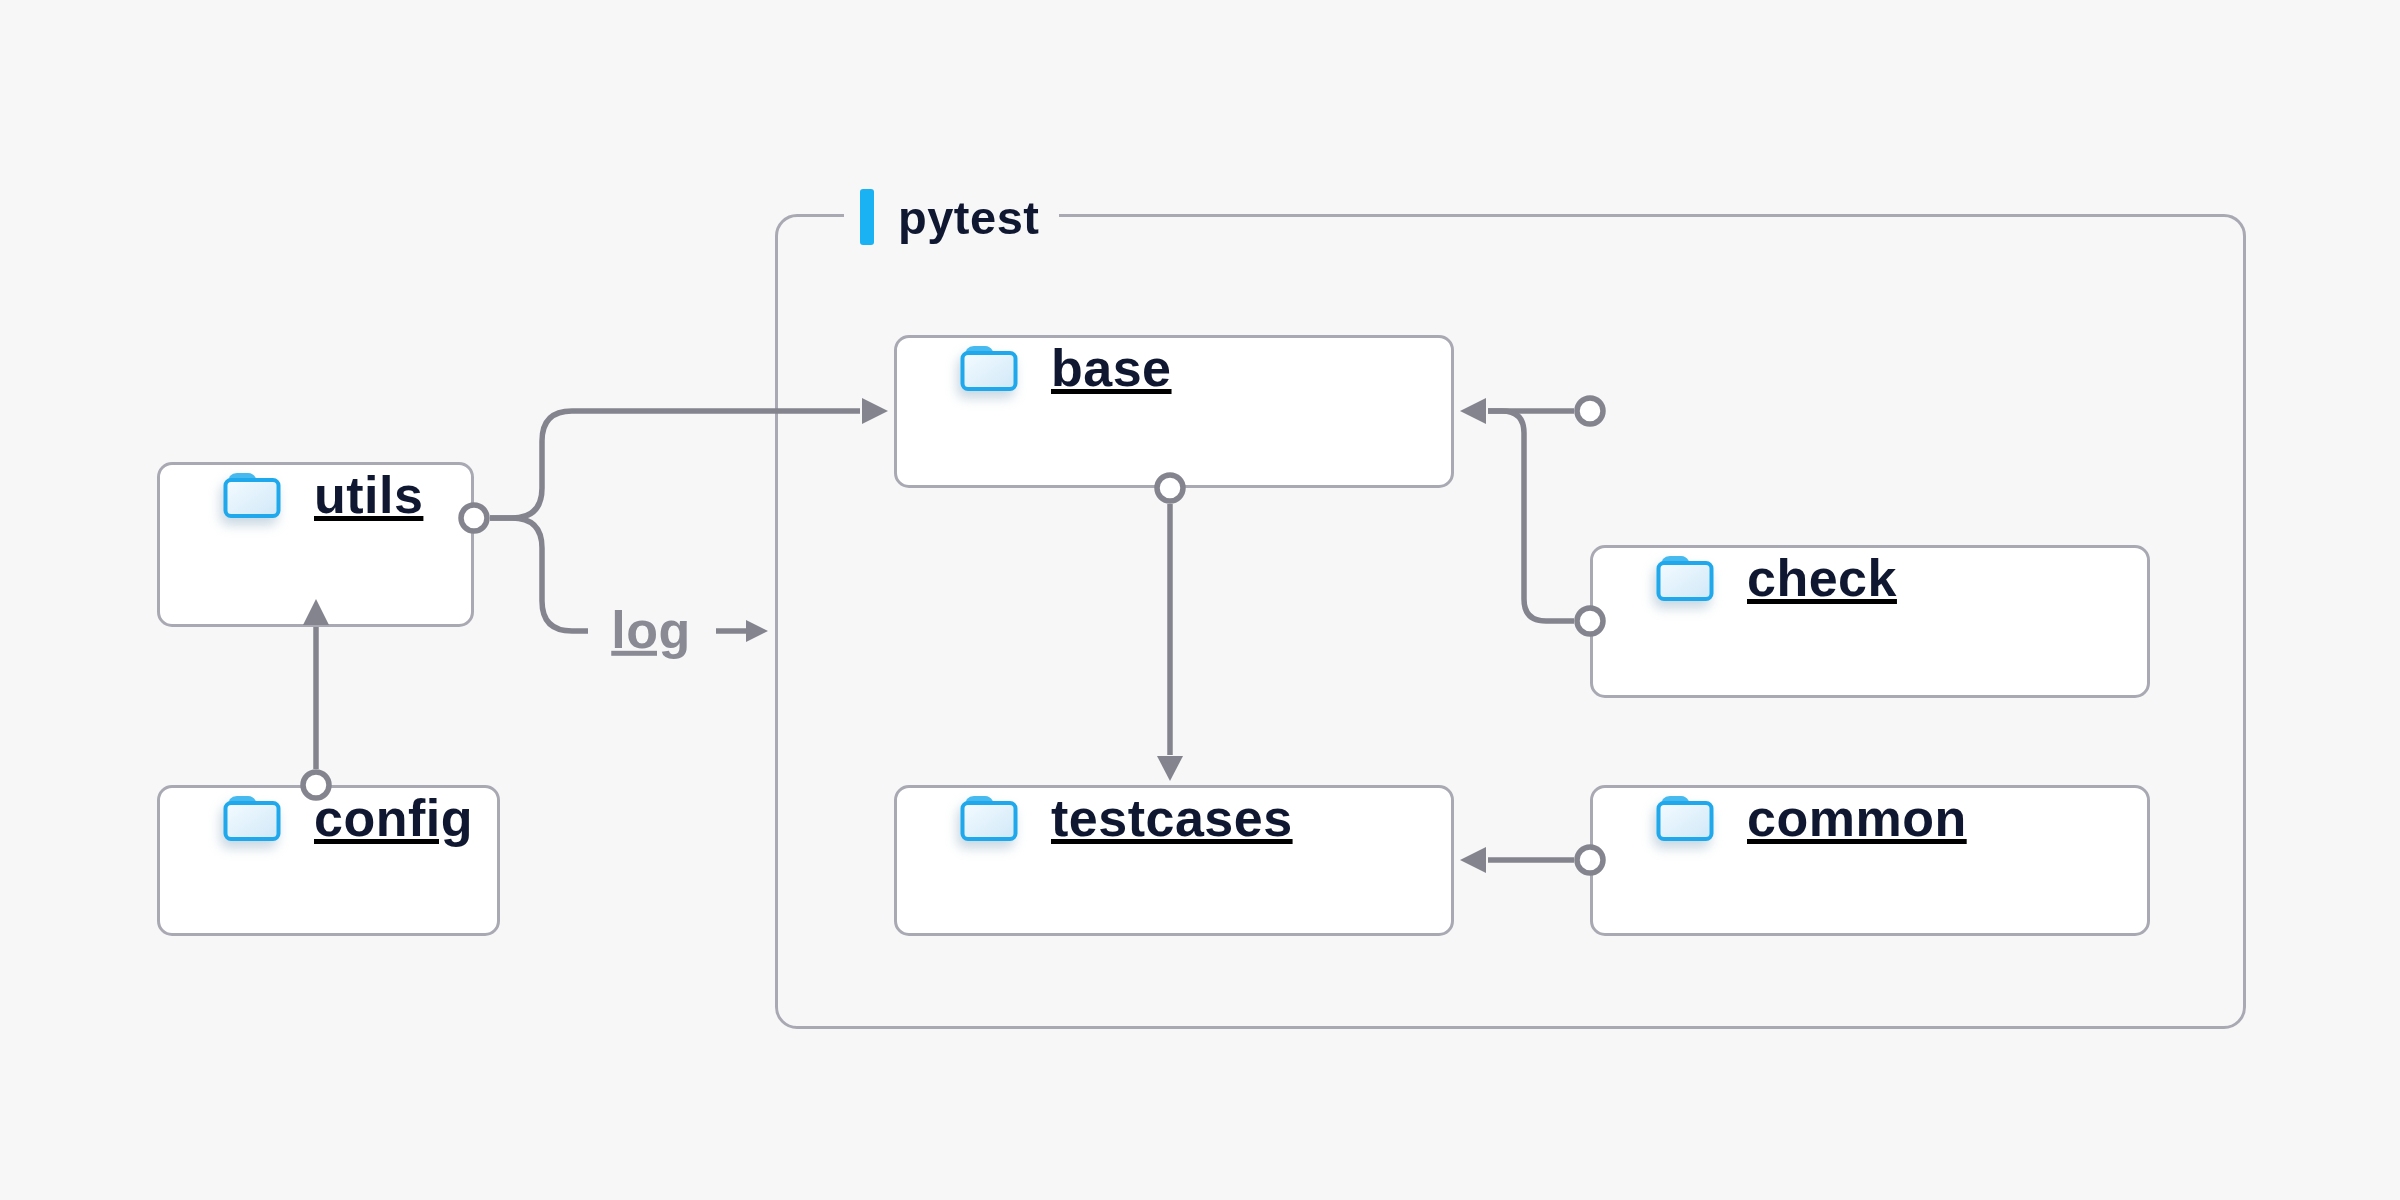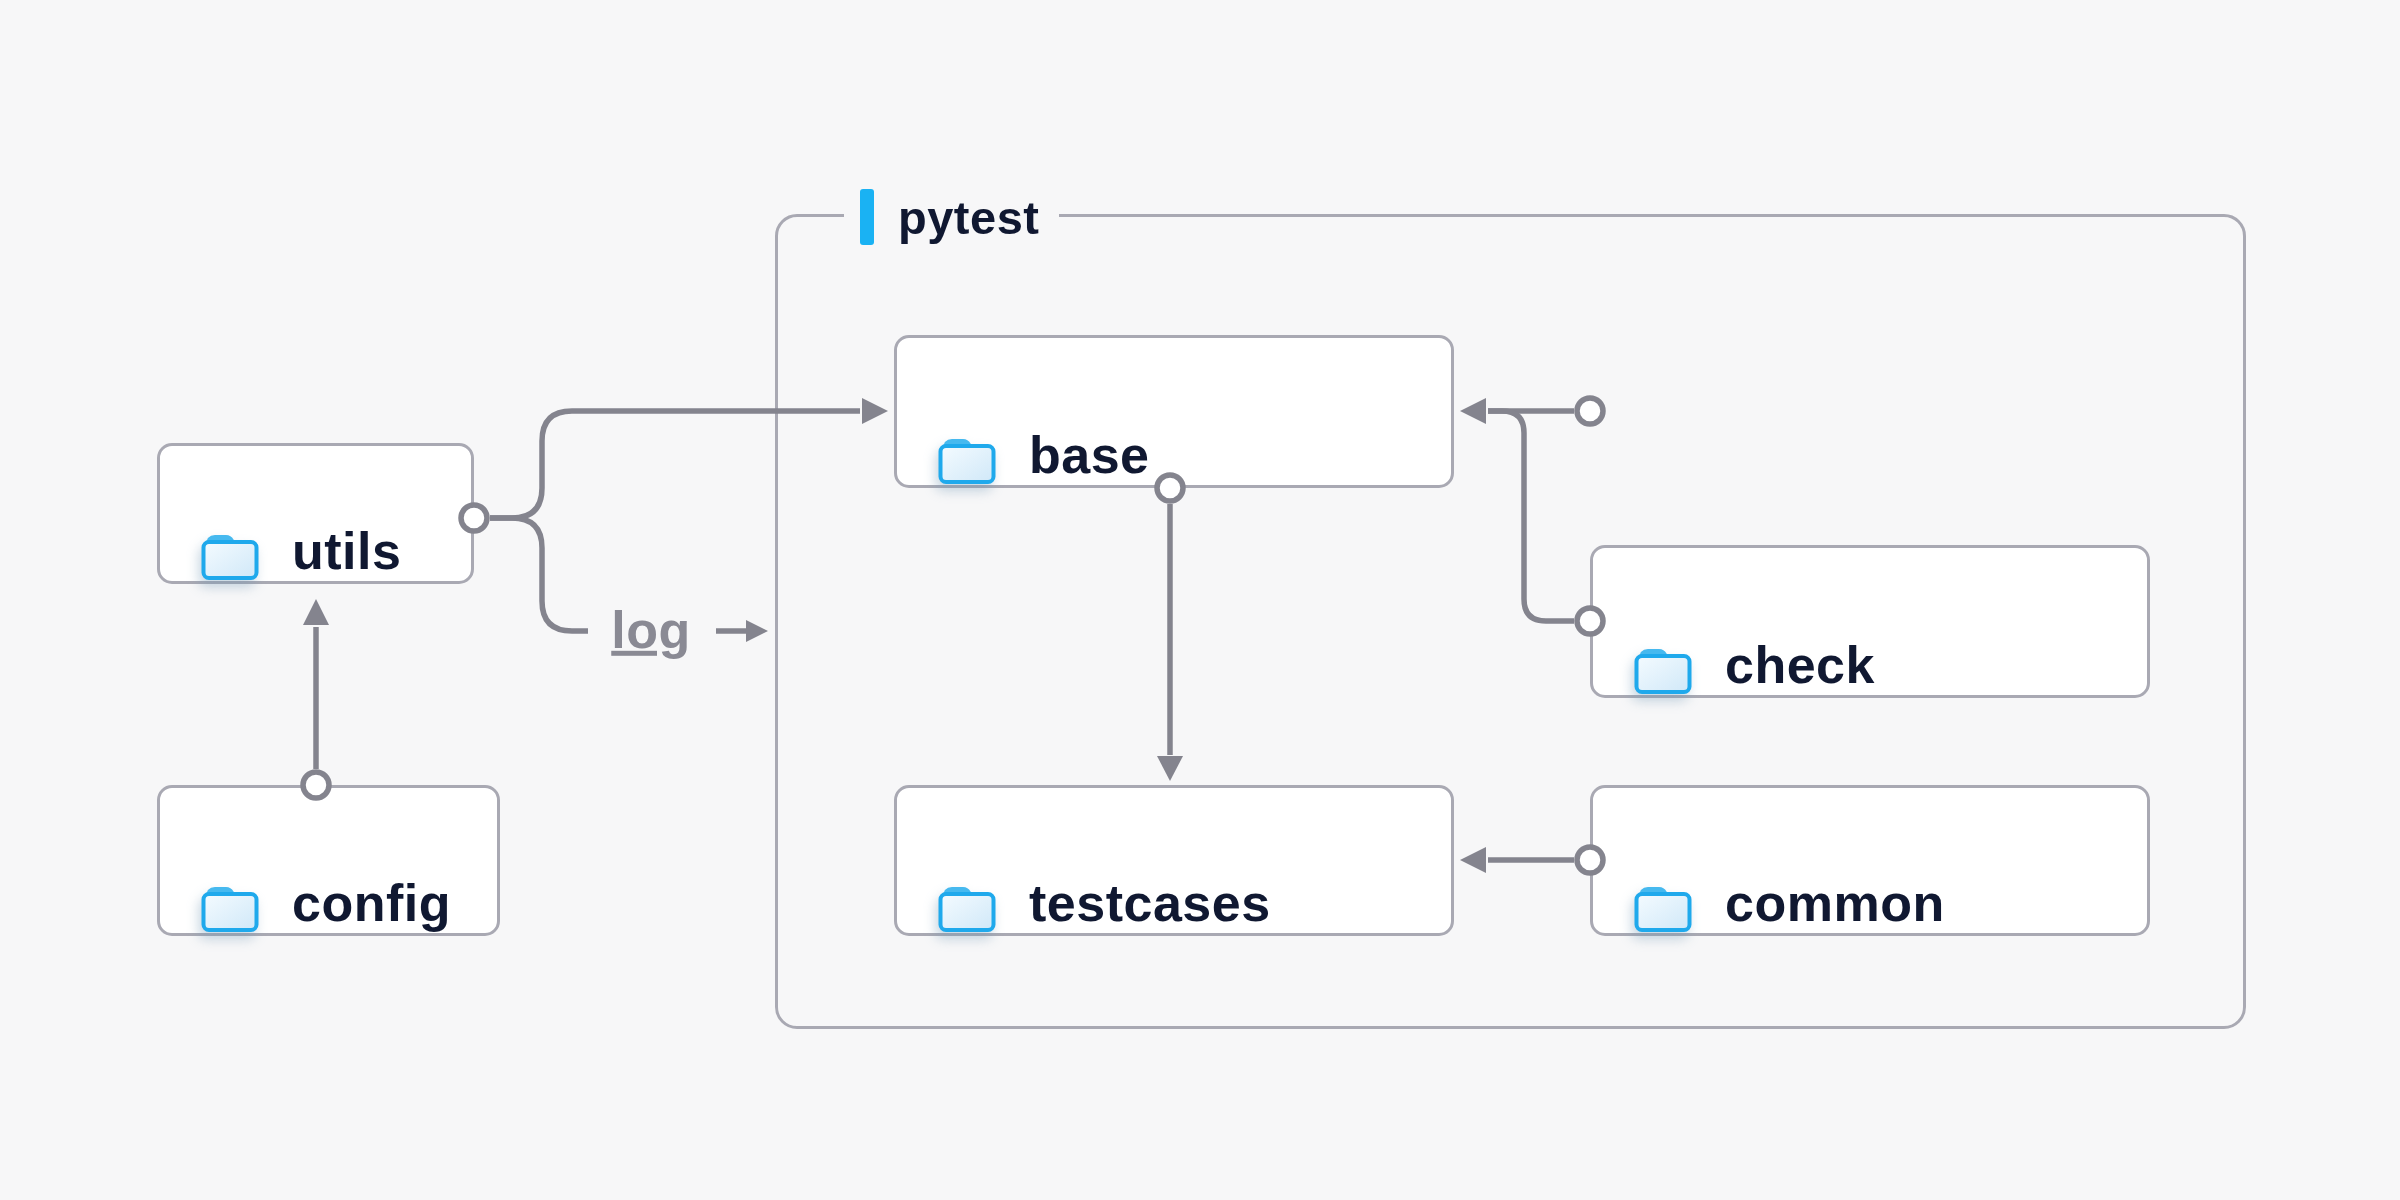--- a/index.html
+++ b/index.html
@@ -46,33 +46,34 @@
     font-size:47px;font-weight:700;color:var(--text);letter-spacing:.5px;
   }
 
   
   .node{
     position:absolute;
     background:var(--node-bg);
     border:3px solid var(--node-border);
     border-radius:15px;
     box-sizing:border-box;
-    display:flex;align-items:flex-end;
-    padding-left:38px;gap:30px;
+    display:flex;align-items:flex-start;
+    padding-left:60px;gap:30px;
     z-index:2;
+    text-decoration:underline;
   }
   .node .label{
     font-size:52px;font-weight:700;color:var(--text);letter-spacing:.5px;
   }
   .folder{
     flex:0 0 auto;
     filter:drop-shadow(-3px 7px 6px rgba(110,150,180,.38));
   }
 
-  .n-utils    {left:157px; top:443px; width:317px; height:141px;}
+  .n-utils    {left:157px; top:462px; width:317px; height:165px;}
   .n-config   {left:157px; top:785px; width:343px; height:151px;}
   .n-base     {left:894px; top:335px; width:560px; height:153px;}
   .n-testcases{left:894px; top:785px; width:560px; height:151px;}
   .n-pymilvus {left:1590px;top:335px; width:560px; height:153px;}
   .n-check    {left:1590px;top:545px; width:560px; height:153px;}
   .n-common   {left:1590px;top:785px; width:560px; height:151px;}
 
   
   svg.wires{
     position:absolute;left:0;top:0;width:2400px;height:1200px;

